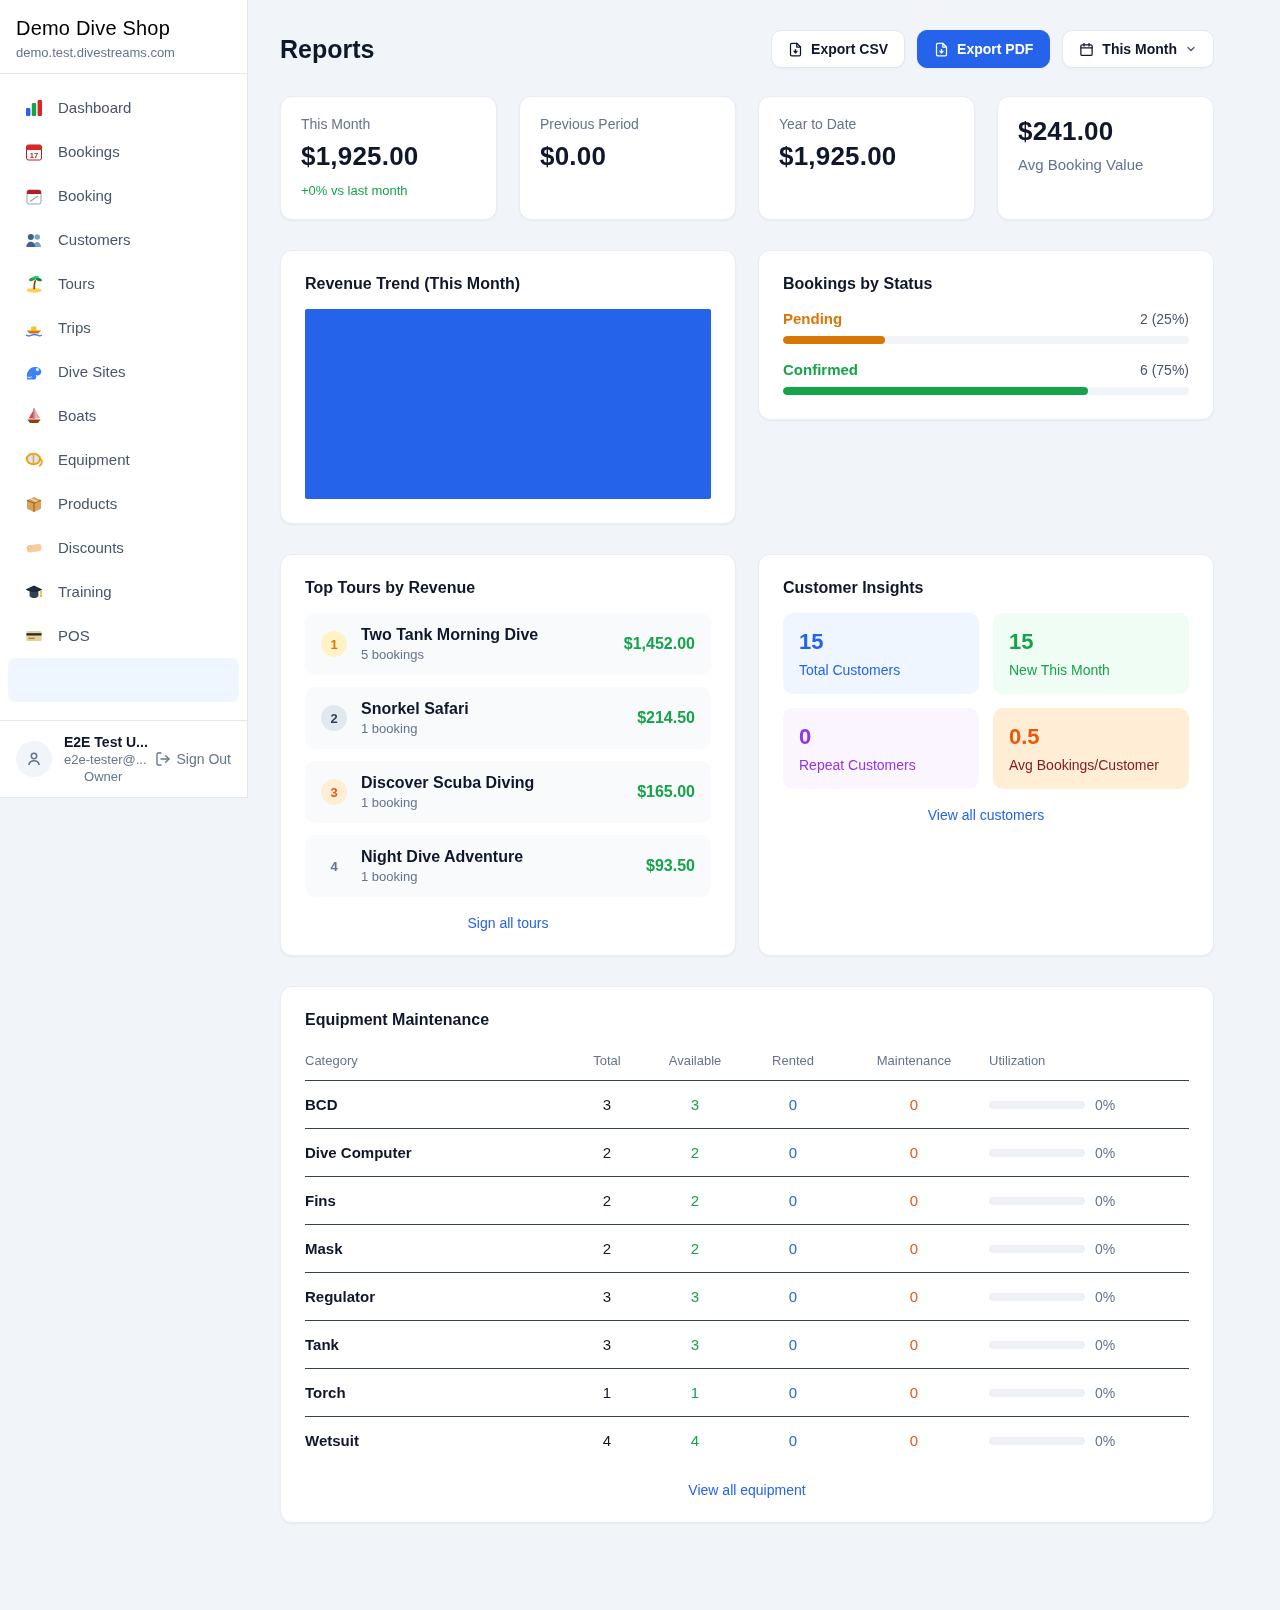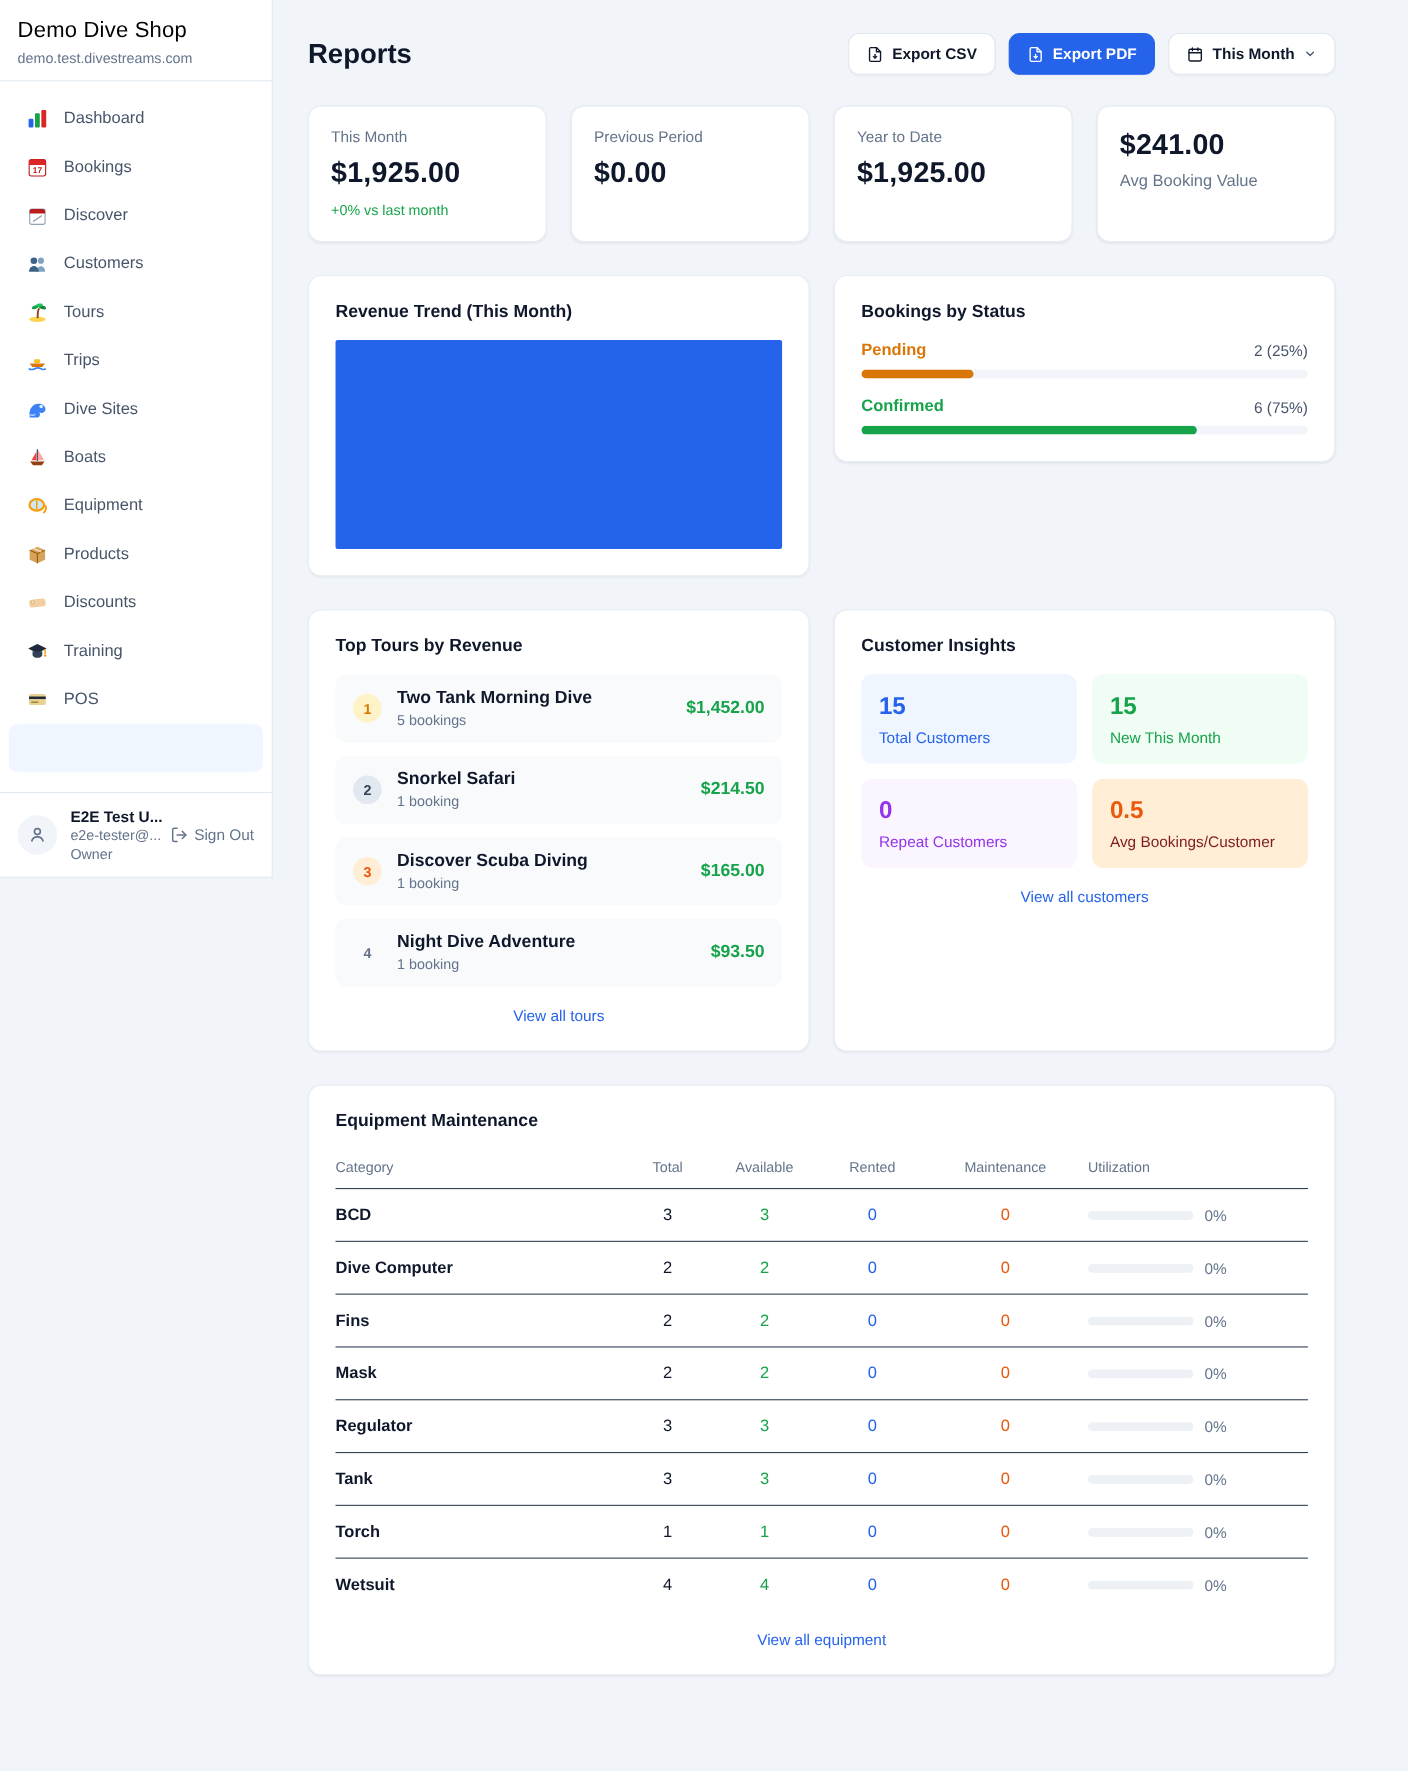--- a/index.html
+++ b/index.html
@@ -33,21 +33,21 @@
   .user-area {
     border-top:1px solid #e2e8f0; padding:13px 16px;
     display:flex; align-items:center; gap:12px;
   }
   .avatar {
     width:36px; height:36px; border-radius:50%; background:#f1f5f9;
     display:flex; align-items:center; justify-content:center; flex:0 0 36px;
   }
   .user-meta { min-width:0; flex:1; }
   .user-name { font-size:14px; font-weight:700; color:#0f172a; white-space:nowrap; }
-  .user-email, .user-role { font-size:13px; color:#64748b; margin-top:2px; white-space:nowrap; }
+  .user-email, .user-role { font-size:13px; color:#64748b; margin-top:2px; white-space:nowrap;text-align:center; }
   .signout { display:flex; align-items:center; gap:6px; font-size:14px; color:#64748b; cursor:pointer; white-space:nowrap; }
 
   
   .main { position:absolute; left:280px; top:0; width:934px; }
   .page-header { margin-top:30px; display:flex; align-items:center; justify-content:space-between; }
   .page-title { font-size:25px; font-weight:800; color:#0f172a; }
   .controls { display:flex; gap:12px; }
   .btn {
     height:38px; display:inline-flex; align-items:center; gap:8px;
     padding:0 16px; border-radius:10px; border:1px solid #e2e8f0;
@@ -153,21 +153,21 @@
           <text x="10" y="15.5" font-size="7.5" text-anchor="middle" fill="#b91c1c" font-weight="bold" font-family="Liberation Sans, sans-serif">17</text>
         </svg>
       <span>Bookings</span>
     </div>
     <div class="nav-item">
       <svg class="nav-icon" viewBox="0 0 20 20">
           <rect x="3" y="4" width="14" height="14" rx="2" fill="#fff" stroke="#94a3b8"></rect>
           <path d="M3 6a2 2 0 0 1 2-2h10a2 2 0 0 1 2 2v2H3z" fill="#b91c1c"></path>
           <line x1="6" y1="15.5" x2="14" y2="10" stroke="#94a3b8" stroke-width="1.2"></line>
         </svg>
-      <span>Discover</span>
+      <span>Booking</span>
     </div>
     <div class="nav-item">
       <svg class="nav-icon" viewBox="0 0 20 20">
           <circle cx="13.2" cy="7" r="2.8" fill="#7fa3c0"></circle>
           <path d="M9.4 17c0-3 1.7-5 3.8-5s3.8 2 3.8 5z" fill="#7fa3c0"></path>
           <circle cx="6.8" cy="7" r="3" fill="#3e6287"></circle>
           <path d="M2.4 17c0-3.2 2-5.2 4.4-5.2s4.4 2 4.4 5.2z" fill="#3e6287"></path>
         </svg>
       <span>Customers</span>
     </div>
@@ -390,21 +390,21 @@
         </div>
         <div class="tour-row">
           <div class="rank r4">4</div>
           <div>
             <div class="tour-name">Night Dive Adventure</div>
             <div class="tour-sub">1 booking</div>
           </div>
           <div class="tour-amount">$93.50</div>
         </div>
       </div>
-      <a class="view-link">View all tours</a>
+      <a class="view-link">Sign all tours</a>
     </div>
 
     <div class="card panel">
       <div class="panel-title">Customer Insights</div>
       <div class="tiles">
         <div class="tile" style="background: rgb(239, 246, 255);">
           <div class="tile-value" style="color: rgb(37, 99, 235);">15</div>
           <div class="tile-label" style="color: rgb(37, 99, 235);">Total Customers</div>
         </div>
         <div class="tile" style="background: rgb(240, 253, 244);">

